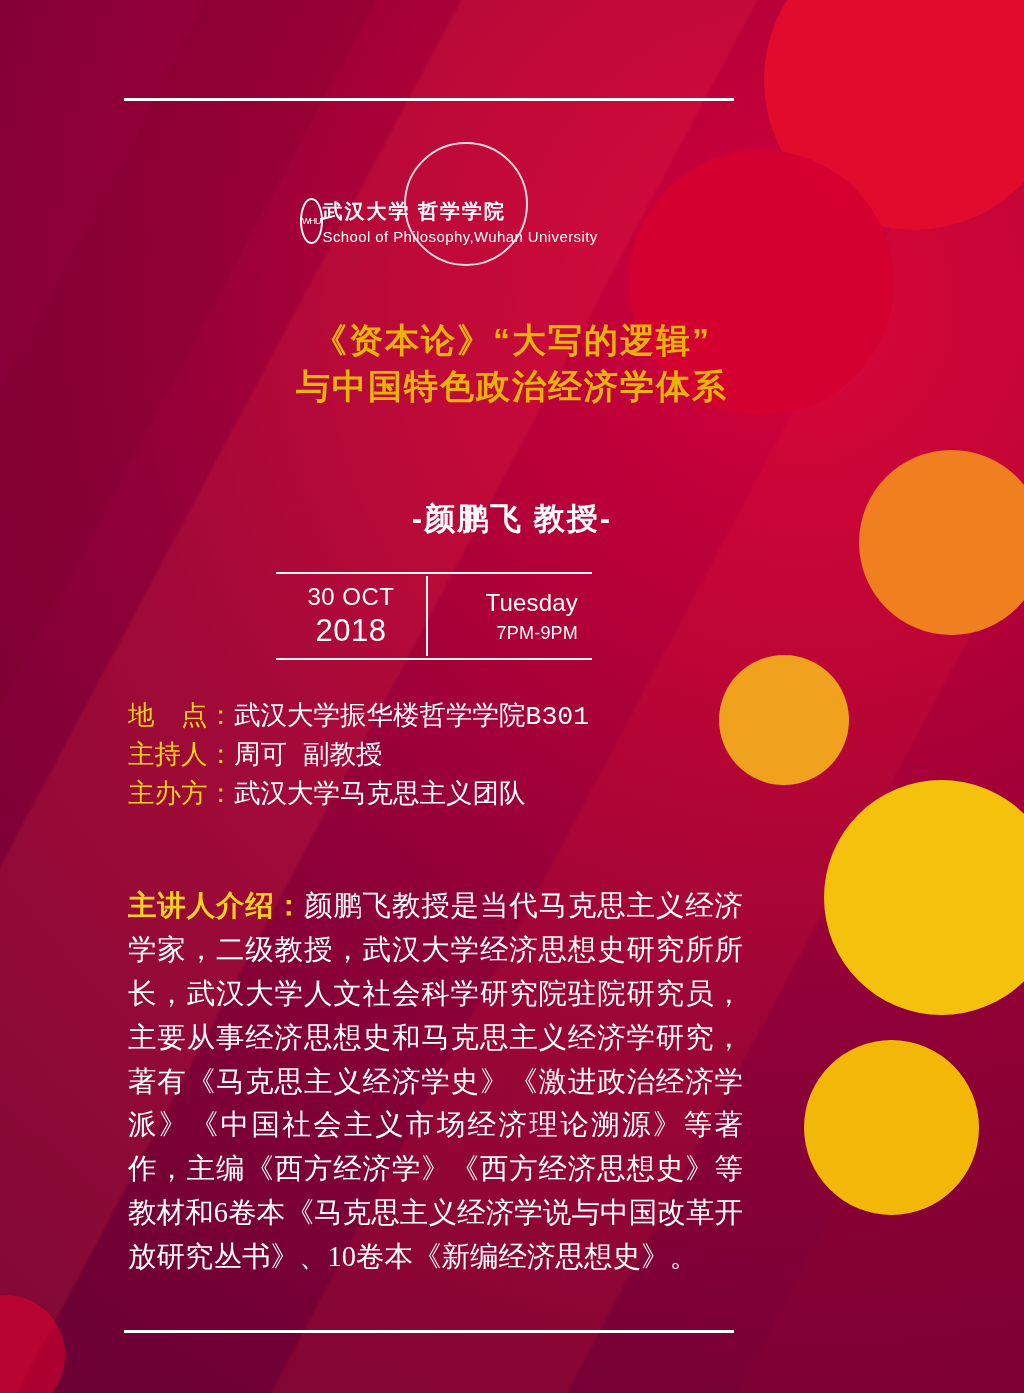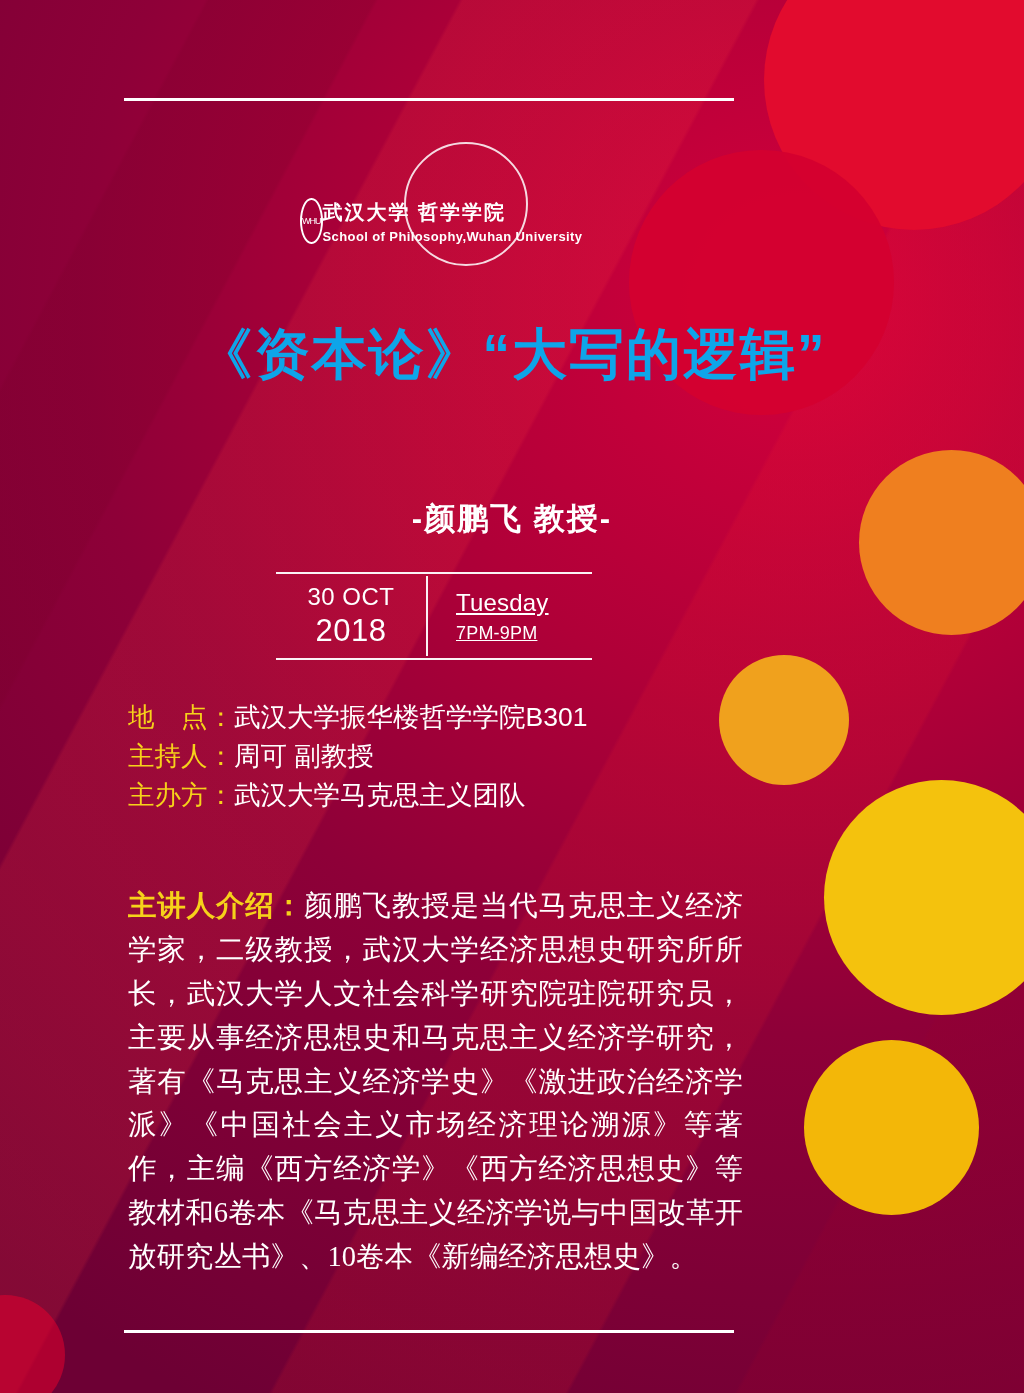--- a/index.html
+++ b/index.html
@@ -100,42 +100,41 @@
     letter-spacing: -1px;
   }
   .logo-text { color: #ffffff; }
   .logo-cn {
     font-size: 20px;
     letter-spacing: 2px;
     font-weight: 600;
     white-space: nowrap;
   }
   .logo-en {
-    font-size: 13px;
+    font-size: 15px;
     letter-spacing: .4px;
     margin-top: 3px;
     white-space: nowrap;
-    font-weight: bold;
   }
   .logo-ring {
     position: absolute;
     left: 104px; top: -48px;
     width: 120px; height: 120px;
     border: 2px solid rgba(255,255,255,.85);
     border-radius: 50%;
   }
 
   
   .title {
     position: absolute;
     left: 0; right: 0;
     top: 318px;
     text-align: center;
-    color: #0ea5e9;
-    font-size: 55px;
+    color: #eab308;
+    font-size: 34px;
     font-weight: 700;
     letter-spacing: 2px;
     line-height: 1.34;
   }
   .title .l2 { display: block; }
 
   .speaker {
     position: absolute;
     left: 0; right: 0;
     top: 498px;
@@ -167,39 +166,39 @@
   .datebox::before { top: 0; }
   .datebox::after { bottom: 0; }
   .date-left, .date-right {
     flex: 1;
     display: flex;
     flex-direction: column;
     justify-content: center;
     padding: 0 14px;
   }
   .date-left { align-items: center; }
-  .date-right { align-items: flex-start; padding-left: 28px; text-decoration: underline; }
+  .date-right { align-items: flex-end; padding-left: 28px; }
   .date-divider {
     width: 2px;
     background: rgba(255,255,255,.95);
     margin: 4px 0;
   }
   .d-day { font-size: 24px; letter-spacing: .5px; }
   .d-year { font-size: 31px; margin-top: 2px; letter-spacing: .5px; }
   .d-week { font-size: 24px; letter-spacing: .2px; }
   .d-time { font-size: 18px; margin-top: 6px; letter-spacing: .2px; }
 
   
   .info {
     position: absolute;
     left: 128px;
     top: 698px;
     width: 640px;
     color: #ffffff;
-    font-family: Liberation Sans, sans-serif;
+    font-family: Liberation Mono, monospace;
     font-size: 26.5px;
     line-height: 1.48;
   }
   .info-row { display: flex; }
   .info-label {
     color: #f6d21a;
     white-space: pre;
     flex: 0 0 auto;
   }
   .info-value { color: #ffffff; }
@@ -243,20 +242,21 @@
     <div class="logo-ring"></div>
     <div class="logo-seal">WHU</div>
     <div class="logo-text">
       <div class="logo-cn">武汉大学 哲学学院</div>
       <div class="logo-en">School of Philosophy,Wuhan University</div>
     </div>
   </div>
 
   <div class="title">
     <span class="l1">《资本论》“大写的逻辑”</span>
+    <span class="l2">与中国特色政治经济学体系</span>
   </div>
 
   <div class="speaker">-颜鹏飞 教授-</div>
 
   <div class="datebox">
     <div class="date-left">
       <div class="d-day">30 OCT</div>
       <div class="d-year">2018</div>
     </div>
     <div class="date-divider"></div>

